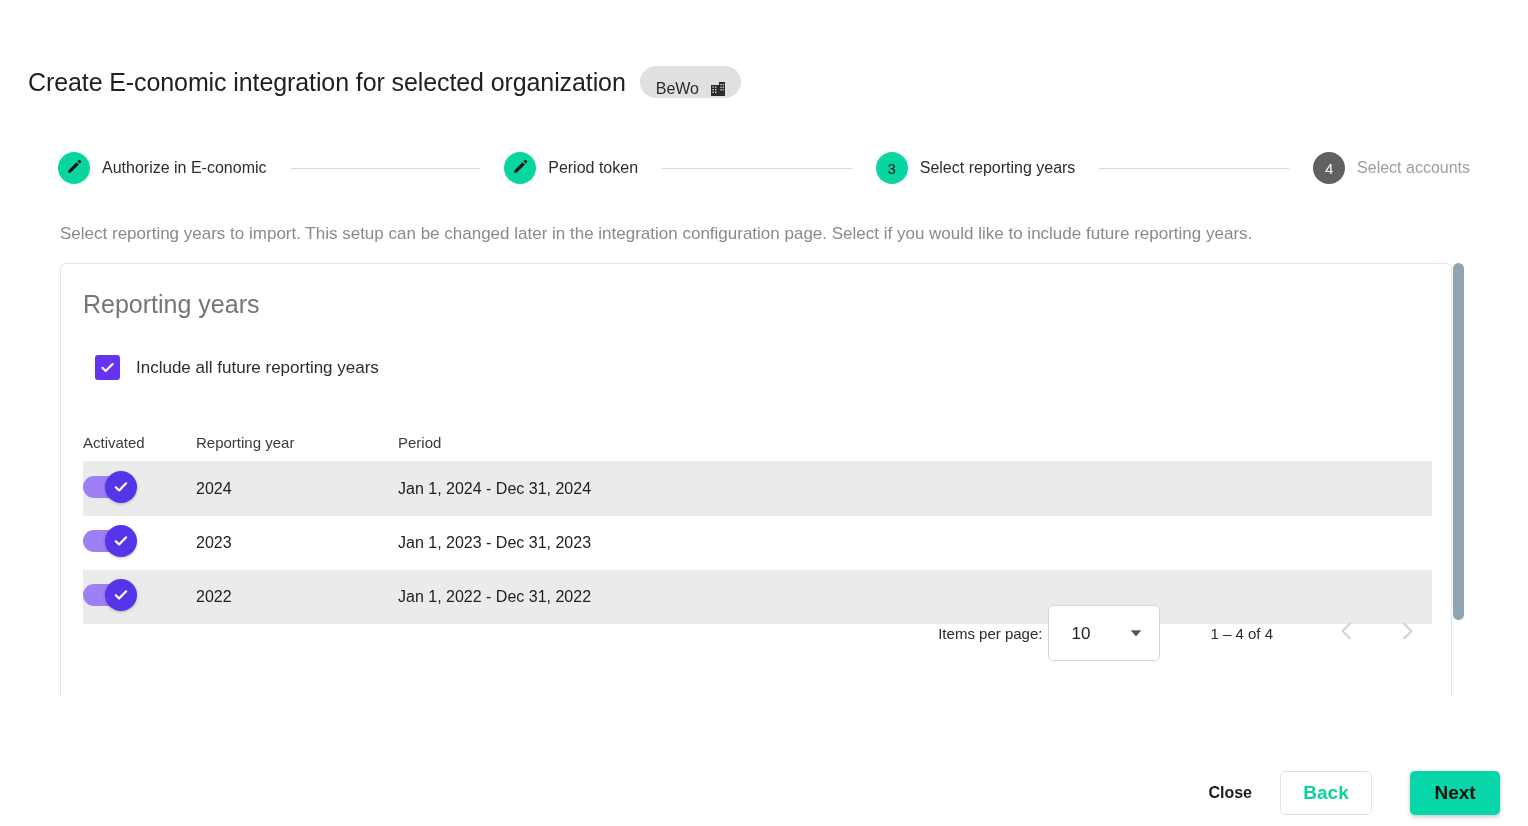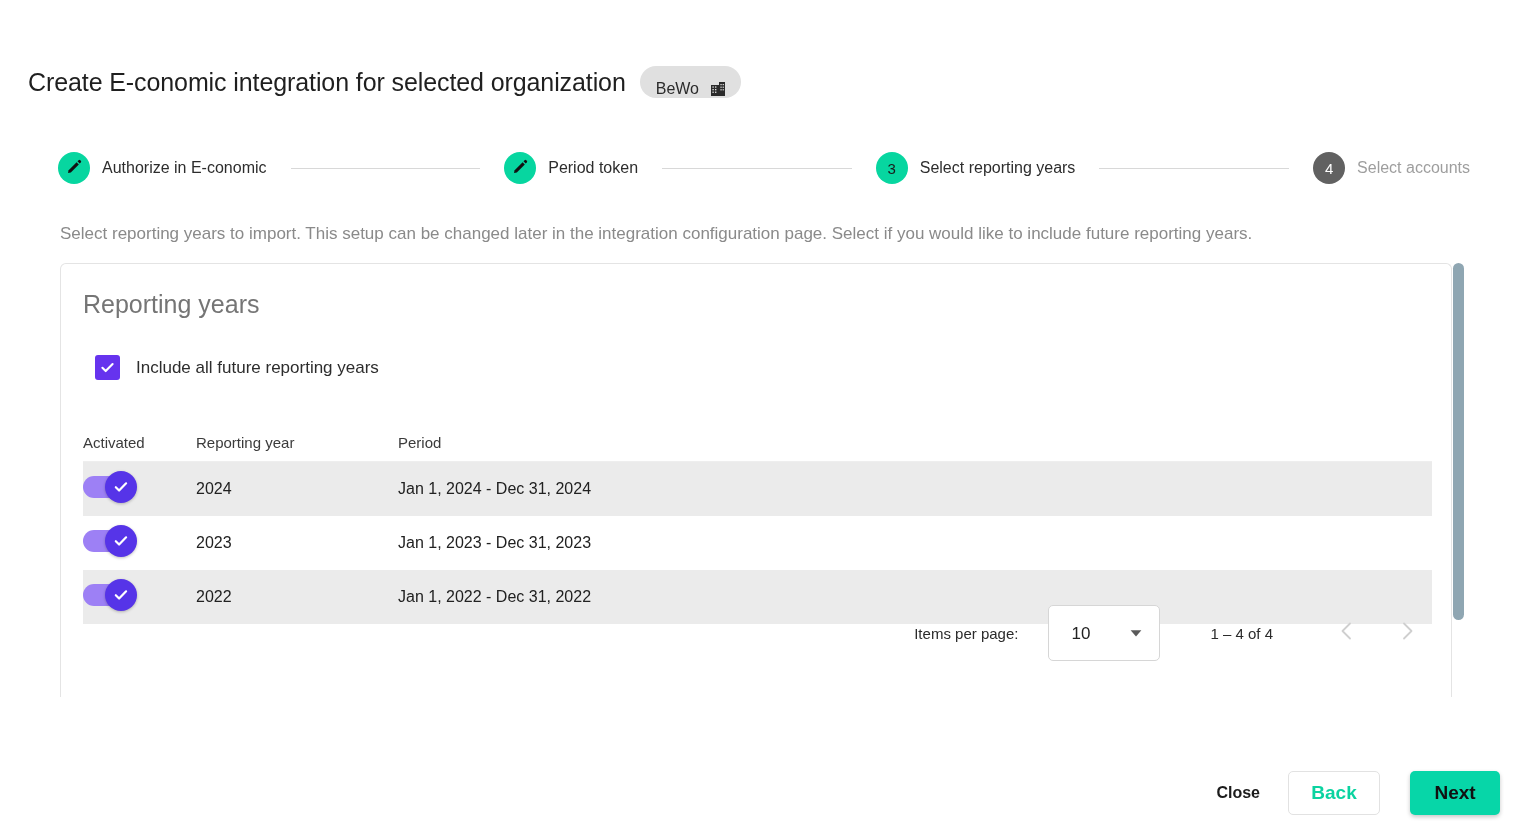--- a/index.html
+++ b/index.html
@@ -122,21 +122,21 @@
     display: flex; align-items: center; justify-content: center;
     box-shadow: 0 1px 3px rgba(0,0,0,0.25);
   }
 
   
   .paginator {
     position: absolute; right: 22px; top: 338px;
     display: flex; align-items: center; gap: 0;
     height: 62px;
   }
-  .pg-label { font-size: 15px; color: #2b2b2b; margin-right: 30px; }
+  .pg-label { font-size: 15px; color: #2b2b2b; margin-right: 6px; }
   .pg-select {
     width: 112px; height: 56px;
     border: 1px solid #d6d6d6; border-radius: 5px;
     display: flex; align-items: flex-start; justify-content: space-between;
     padding: 18px 14px 0 22px; background: #fff;
   }
   .pg-select-value { font-size: 17px; color: #222; }
   .pg-range { font-size: 15px; color: #2b2b2b; margin-left: 50px; }
   .pg-btn {
     width: 44px; height: 44px;
@@ -173,20 +173,21 @@
     border-radius: 5px; width: 92px; height: 44px;
     display: flex; align-items: center; justify-content: center;
     margin-right: 30px;
   }
   .btn-next {
     font-size: 19px; font-weight: bold; color: #111111;
     background: #07d6a8; border: none;
     border-radius: 5px; width: 90px; height: 44px;
     display: flex; align-items: center; justify-content: center;
     box-shadow: 0 2px 4px rgba(0,0,0,0.22);
+    margin-left: 8px;
   }
 </style>
 </head>
 <body>
 
 <div class="page">
 
   <div class="title-row">
     <div class="page-title">Create E-conomic integration for selected organization</div>
     <div class="org-badge">

